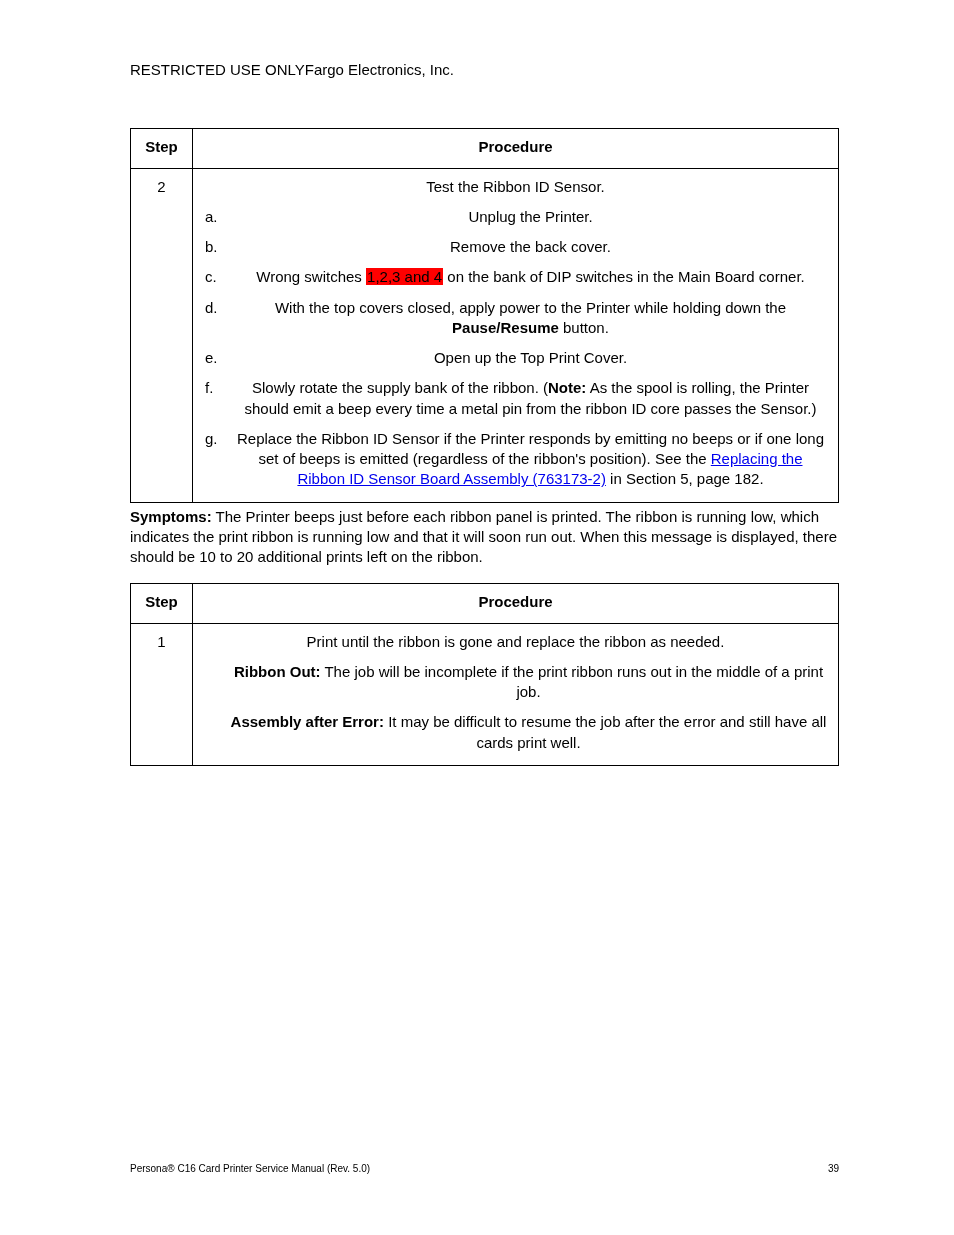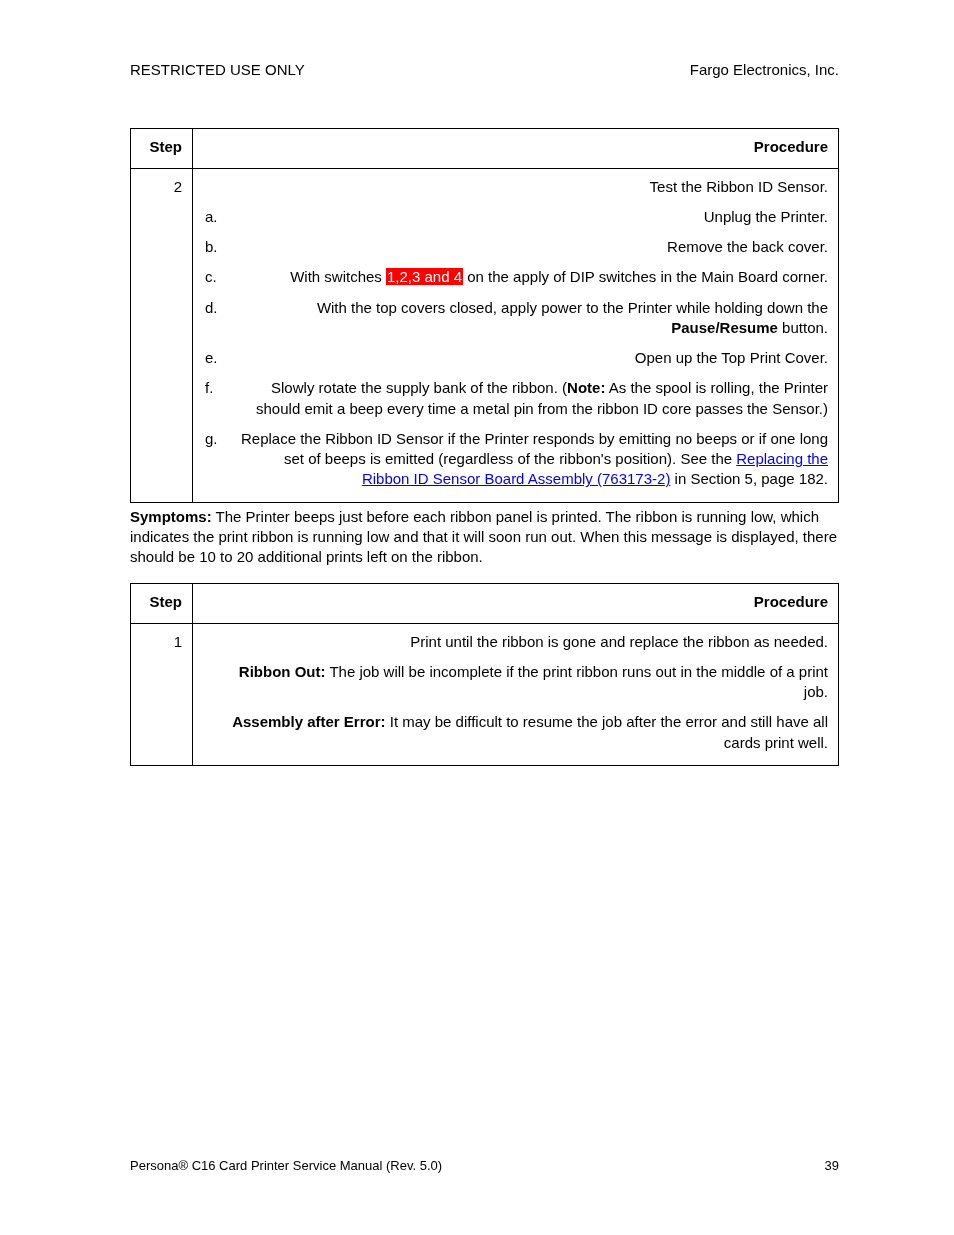--- a/index.html
+++ b/index.html
@@ -11,48 +11,48 @@
     background: #fff;
     margin: 0;
     padding: 0;
   }
   .page {
     width: 954px;
     height: 1235px;
     position: relative;
     padding: 60px 115px 0 130px;
   }
-  .hdr { display: flex; justify-content: space-between; margin-bottom: 48px; font-size: 15px; }
+  .hdr { display: flex; justify-content: flex-start; margin-bottom: 48px; font-size: 15px; }
   .section-title { font-weight: bold; font-size: 16px; margin: 0 0 16px 0; }
   .section-title2 { font-weight: bold; font-size: 19px; margin: 28px 0 14px 0; }
   table.proc {
     width: 100%;
     border-collapse: collapse;
     border: 1.5px solid #000;
     margin-bottom: 4px;
   }
   table.proc th, table.proc td {
     border: 1px solid #000;
     padding: 8px 10px 10px 10px;
-    text-align: right;
+    text-align: center;
     vertical-align: top;
     font-size: 15px;
   }
   table.proc th { font-weight: bold; }
   .col-step { width: 62px; text-align: center; }
   td.col-step { text-align: center; font-weight: normal; }
   .ol { list-style: none; padding: 0; margin: 10px 0 0 0; }
   .ol li { position: relative; padding-left: 30px; margin: 0 0 10px 0; }
   .ol li .lab { position: absolute; left: 2px; top: 0; }
-  .hl { background: #ff0000; color: #ffffff; padding: 0 1px; }
+  .hl { background: #ff0000; color: #000000; padding: 0 1px; }
   .lnk { color: #0000ee; text-decoration: underline; }
   .note-block { margin: 10px 0 0 0; padding-left: 26px; }
   .note-block p { margin: 0 0 10px 0; }
   .symp { margin: 0 0 16px 0; }
-  .ftr { position: absolute; bottom: 60px; left: 130px; right: 115px; display: flex; justify-content: space-between; font-size: 13px; }
+  .ftr { position: absolute; bottom: 60px; left: 130px; right: 115px; display: flex; justify-content: space-between; font-size: 10px; }
   .reg { font-family: Arial, sans-serif; }
 </style>
 </head>
 <body>
 
 <div class="page">
 
   <div class="hdr">
     <span>RESTRICTED USE ONLY</span>
     <span>Fargo Electronics, Inc.</span>
@@ -75,21 +75,21 @@
             <li>
               <span class="lab">a.</span>
               <span>Unplug the Printer.</span>
             </li>
             <li>
               <span class="lab">b.</span>
               <span>Remove the back cover.</span>
             </li>
             <li>
               <span class="lab">c.</span>
-              <span><span>With switches </span><span class="hl">1,2,3 and 4</span><span> on the apply of DIP switches in the Main Board corner.</span></span>
+              <span><span>Wrong switches </span><span class="hl">1,2,3 and 4</span><span> on the bank of DIP switches in the Main Board corner.</span></span>
             </li>
             <li>
               <span class="lab">d.</span>
               <span><span>With the top covers closed, apply power to the Printer while holding down the </span><b>Pause/Resume</b><span> button.</span></span>
             </li>
             <li>
               <span class="lab">e.</span>
               <span>Open up the Top Print Cover.</span>
             </li>
             <li>

